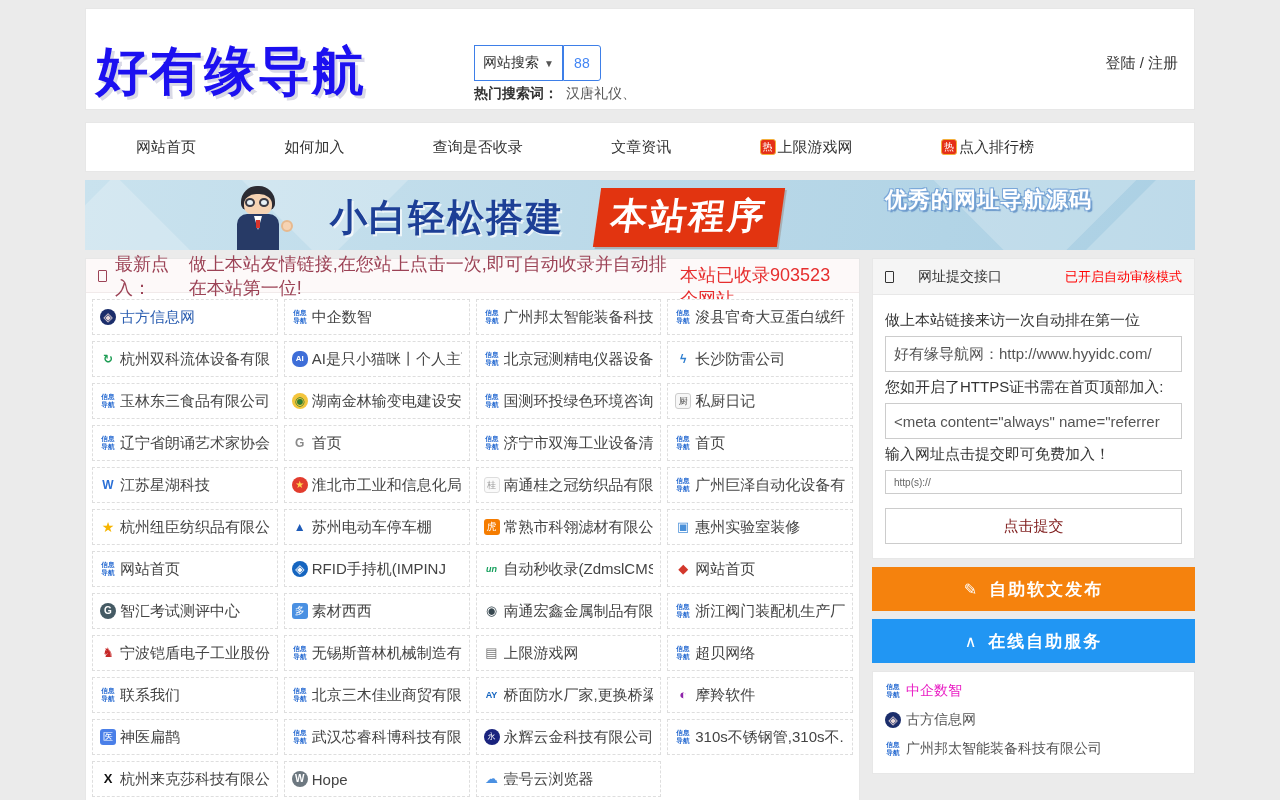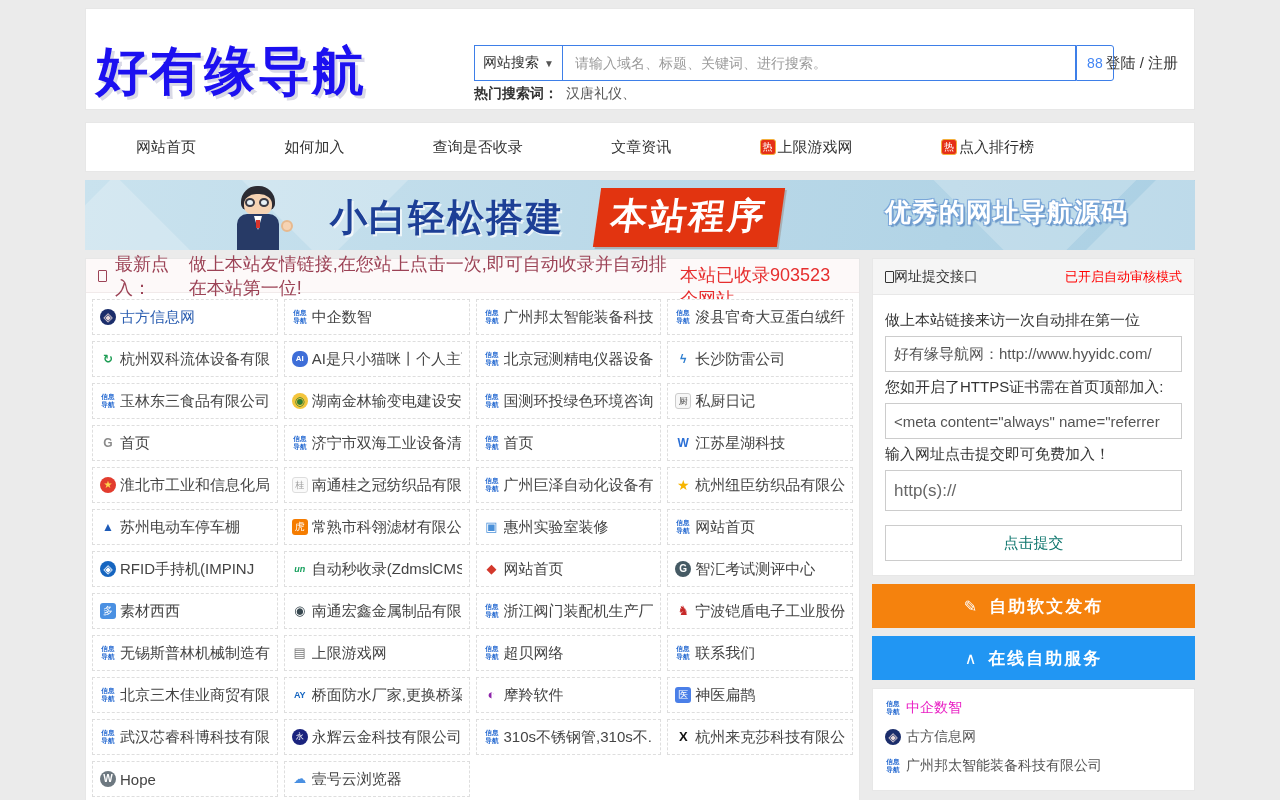--- a/index.html
+++ b/index.html
@@ -77,21 +77,21 @@
   .banner-t1 {
     position:absolute; left:245px; top:13px; font-size:37px; font-weight:900; color:#1d3f96;
     text-shadow:2px 2px 0 rgba(255,255,255,.7); letter-spacing:2px;
   }
   .banner-t2 {
     position:absolute; left:512px; top:8px; background:#e23410; color:#fff;
     font-size:36px; font-weight:900; padding:4px 14px 6px; transform:skewX(-8deg);
     letter-spacing:3px; box-shadow:2px 2px 0 rgba(120,60,30,.25);
   }
   .banner-t3 {
-    position:absolute; left:800px; top:15px; font-size:26px; font-weight:900; color:#fff; letter-spacing:1px;
+    position:absolute; left:800px; top:5px; font-size:22px; font-weight:900; color:#fff; letter-spacing:1px;
     text-shadow:-1px -1px 0 #7aa7d9,1px -1px 0 #7aa7d9,-1px 1px 0 #7aa7d9,2px 2px 1px #6a97c9;
   }
 
   
   .main { display:flex; margin-top:8px; align-items:flex-start; }
   .left-panel { width:775px; background:#fff; border:1px solid #e7e7e7; }
   .notice {
     height:34px; display:flex; align-items:center; gap:8px; padding:0 12px;
     background:#fdf9f9; border-bottom:1px solid #f1eaea; font-size:18px; color:#9c4356;
   }
@@ -112,37 +112,37 @@
     font-style:normal; font-size:7px; line-height:8px; font-weight:700;
     color:#2066d0; letter-spacing:0; transform:scale(.95); display:block;
   }
   .ico-glyph { font-size:12px; line-height:16px; text-align:center; font-style:normal; }
 
   
   .sidebar { width:323px; margin-left:12px; display:flex; flex-direction:column; gap:8px; }
   .panel { background:#fff; border:1px solid #e7e7e7; }
   .panel-head {
     height:36px; background:#f5f5f5; border-bottom:1px solid #e8e8e8;
-    display:flex; align-items:center; gap:0; padding:0 12px; font-size:14px; color:#333;
+    display:flex; align-items:center; gap:24px; padding:0 12px; font-size:14px; color:#333;
   }
   .panel-head .mode { margin-left:auto; color:#f00; font-size:13px; }
   .panel-body { padding:10px 12px 14px; }
   .panel-body p { font-size:15px; color:#333; margin:6px 0; }
   .box {
     border:1px solid #ccc; height:36px; display:flex; align-items:center;
     padding:0 8px; font-size:15px; color:#555; white-space:nowrap; overflow:hidden; background:#fff;
   }
   .url-input {
-    width:100%; border:1px solid #ccc; height:41px; padding:0 8px; font-size:17px; color:#555;
+    width:100%; border:1px solid #ccc; height:24px; padding:0 8px; font-size:10px; color:#555;
     outline:none; font-family:"Liberation Sans","DejaVu Sans",sans-serif;
   }
   .url-input::placeholder { color:#666; }
   .submit-btn {
     margin-top:14px; width:100%; height:36px; background:#fff; border:1px solid #ccc;
-    font-size:15px; color:#0f766e; cursor:pointer; font-family:inherit;
+    font-size:15px; color:#7f1d1d; cursor:pointer; font-family:inherit;
   }
   .big-btn {
     height:44px; display:flex; align-items:center; justify-content:center; gap:10px;
     color:#fff; font-size:17px; font-weight:700; letter-spacing:2px; cursor:pointer;
   }
   .btn-orange { background:#f5820d; }
   .btn-blue { background:#2196f3; }
   .big-btn .bicon { font-size:16px; font-weight:400; }
   .latest-list { padding:4px 12px 10px; }
   .latest-item { height:29px; display:flex; align-items:center; gap:5px; font-size:14px; color:#555; cursor:pointer; white-space:nowrap; overflow:hidden; }
@@ -152,21 +152,20 @@
 
 <div class="container">
 
   <div class="header-card">
     <div class="logo">好有缘导航</div>
     <div class="search-row">
       <div class="search-select">
         <span>网站搜索</span>
         <span class="chev">▼</span>
       </div>
-      <input class="search-input" type="text" placeholder="请输入域名、标题、关键词、进行搜索。" style="">
       <div class="search-btn">88</div>
     </div>
     <div class="login">登陆 / 注册</div>
     <div class="hotwords">
       <b>热门搜索词：</b><a>汉唐礼仪、</a>
     </div>
   </div>
 
   <div class="nav-card">
   <div class="nav-item">
@@ -301,20 +300,27 @@
               <i>导航</i>
             </span>
     <span class="lbl">国测环投绿色环境咨询...</span>
   </div>
 
   <div class="cell">
     <span class="fav ico-glyph" style="color: rgb(68, 68, 68); background: rgb(247, 247, 247); border-radius: 3px; border: 1px solid rgb(204, 204, 204); font-size: 9px;">厨</span>
     <span class="lbl">私厨日记</span>
   </div>
 
+  <div class="cell">
+    <span class="fav ico-default">
+              <i>信息</i>
+              <i>导航</i>
+            </span>
+    <span class="lbl">辽宁省朗诵艺术家协会</span>
+  </div>
 
   <div class="cell">
     <span class="fav ico-glyph" style="color: rgb(138, 138, 138); font-weight: 700;">G</span>
     <span class="lbl">首页</span>
   </div>
 
   <div class="cell">
     <span class="fav ico-default">
               <i>信息</i>
               <i>导航</i>

